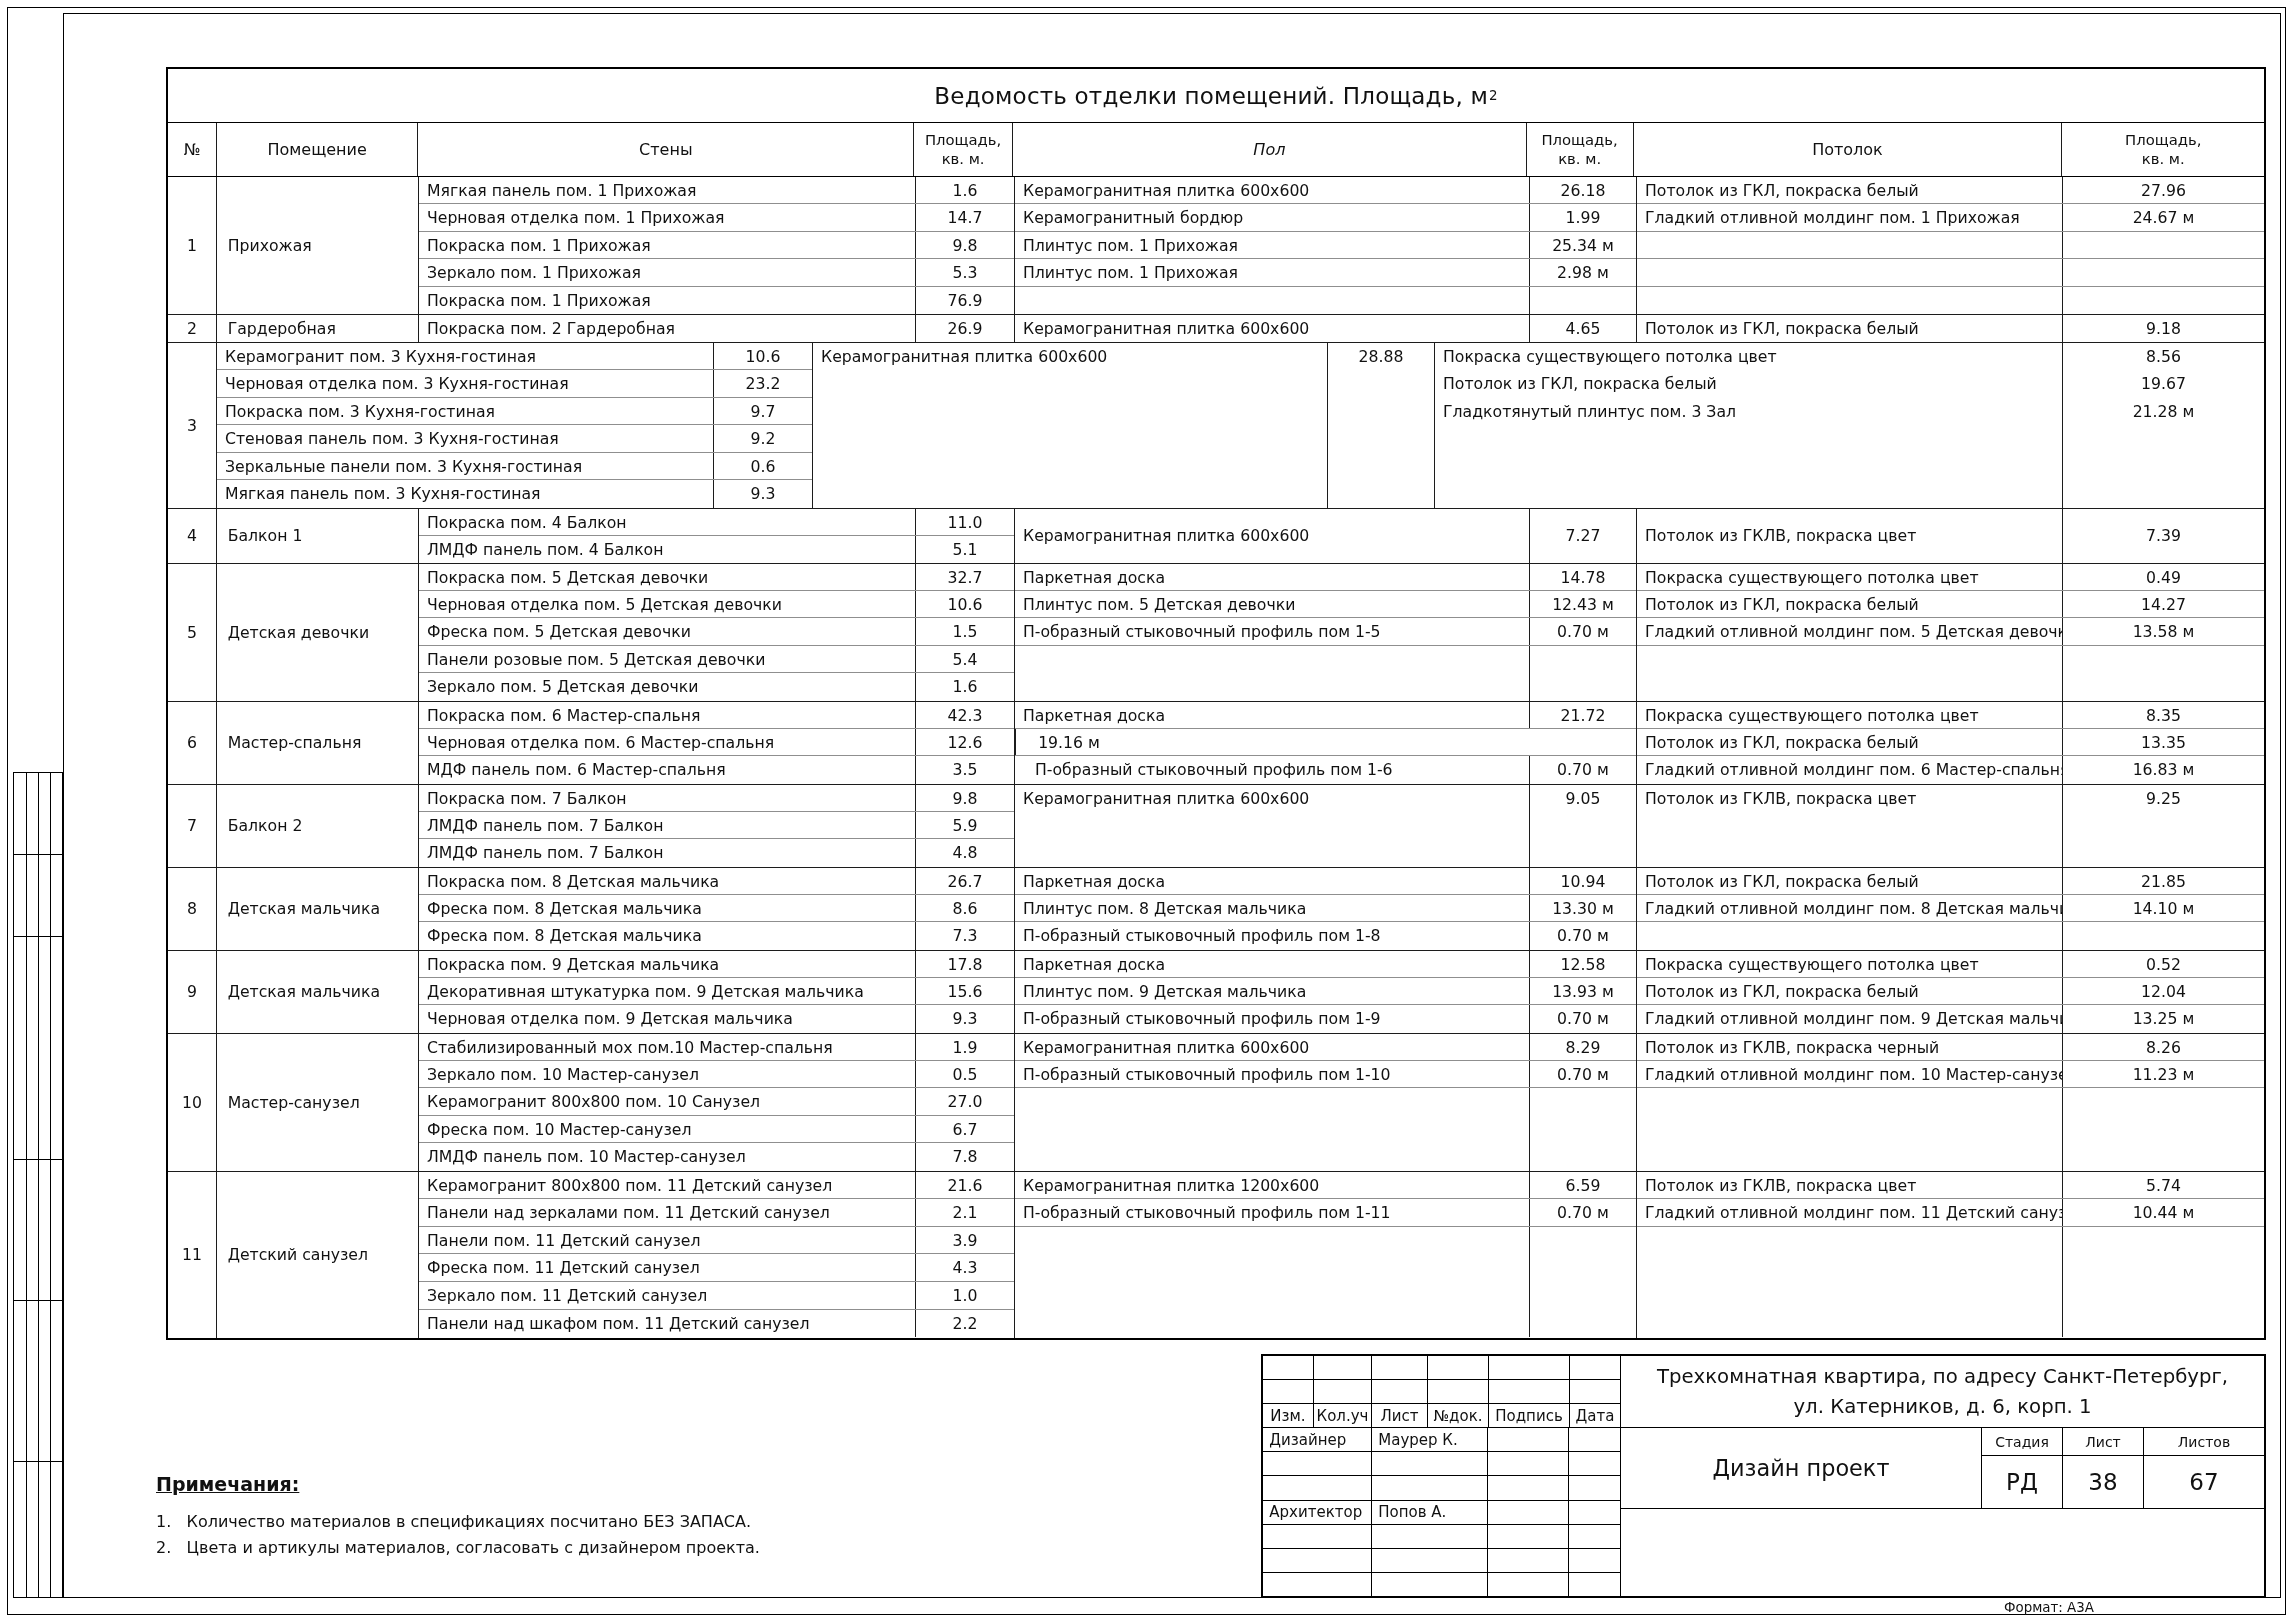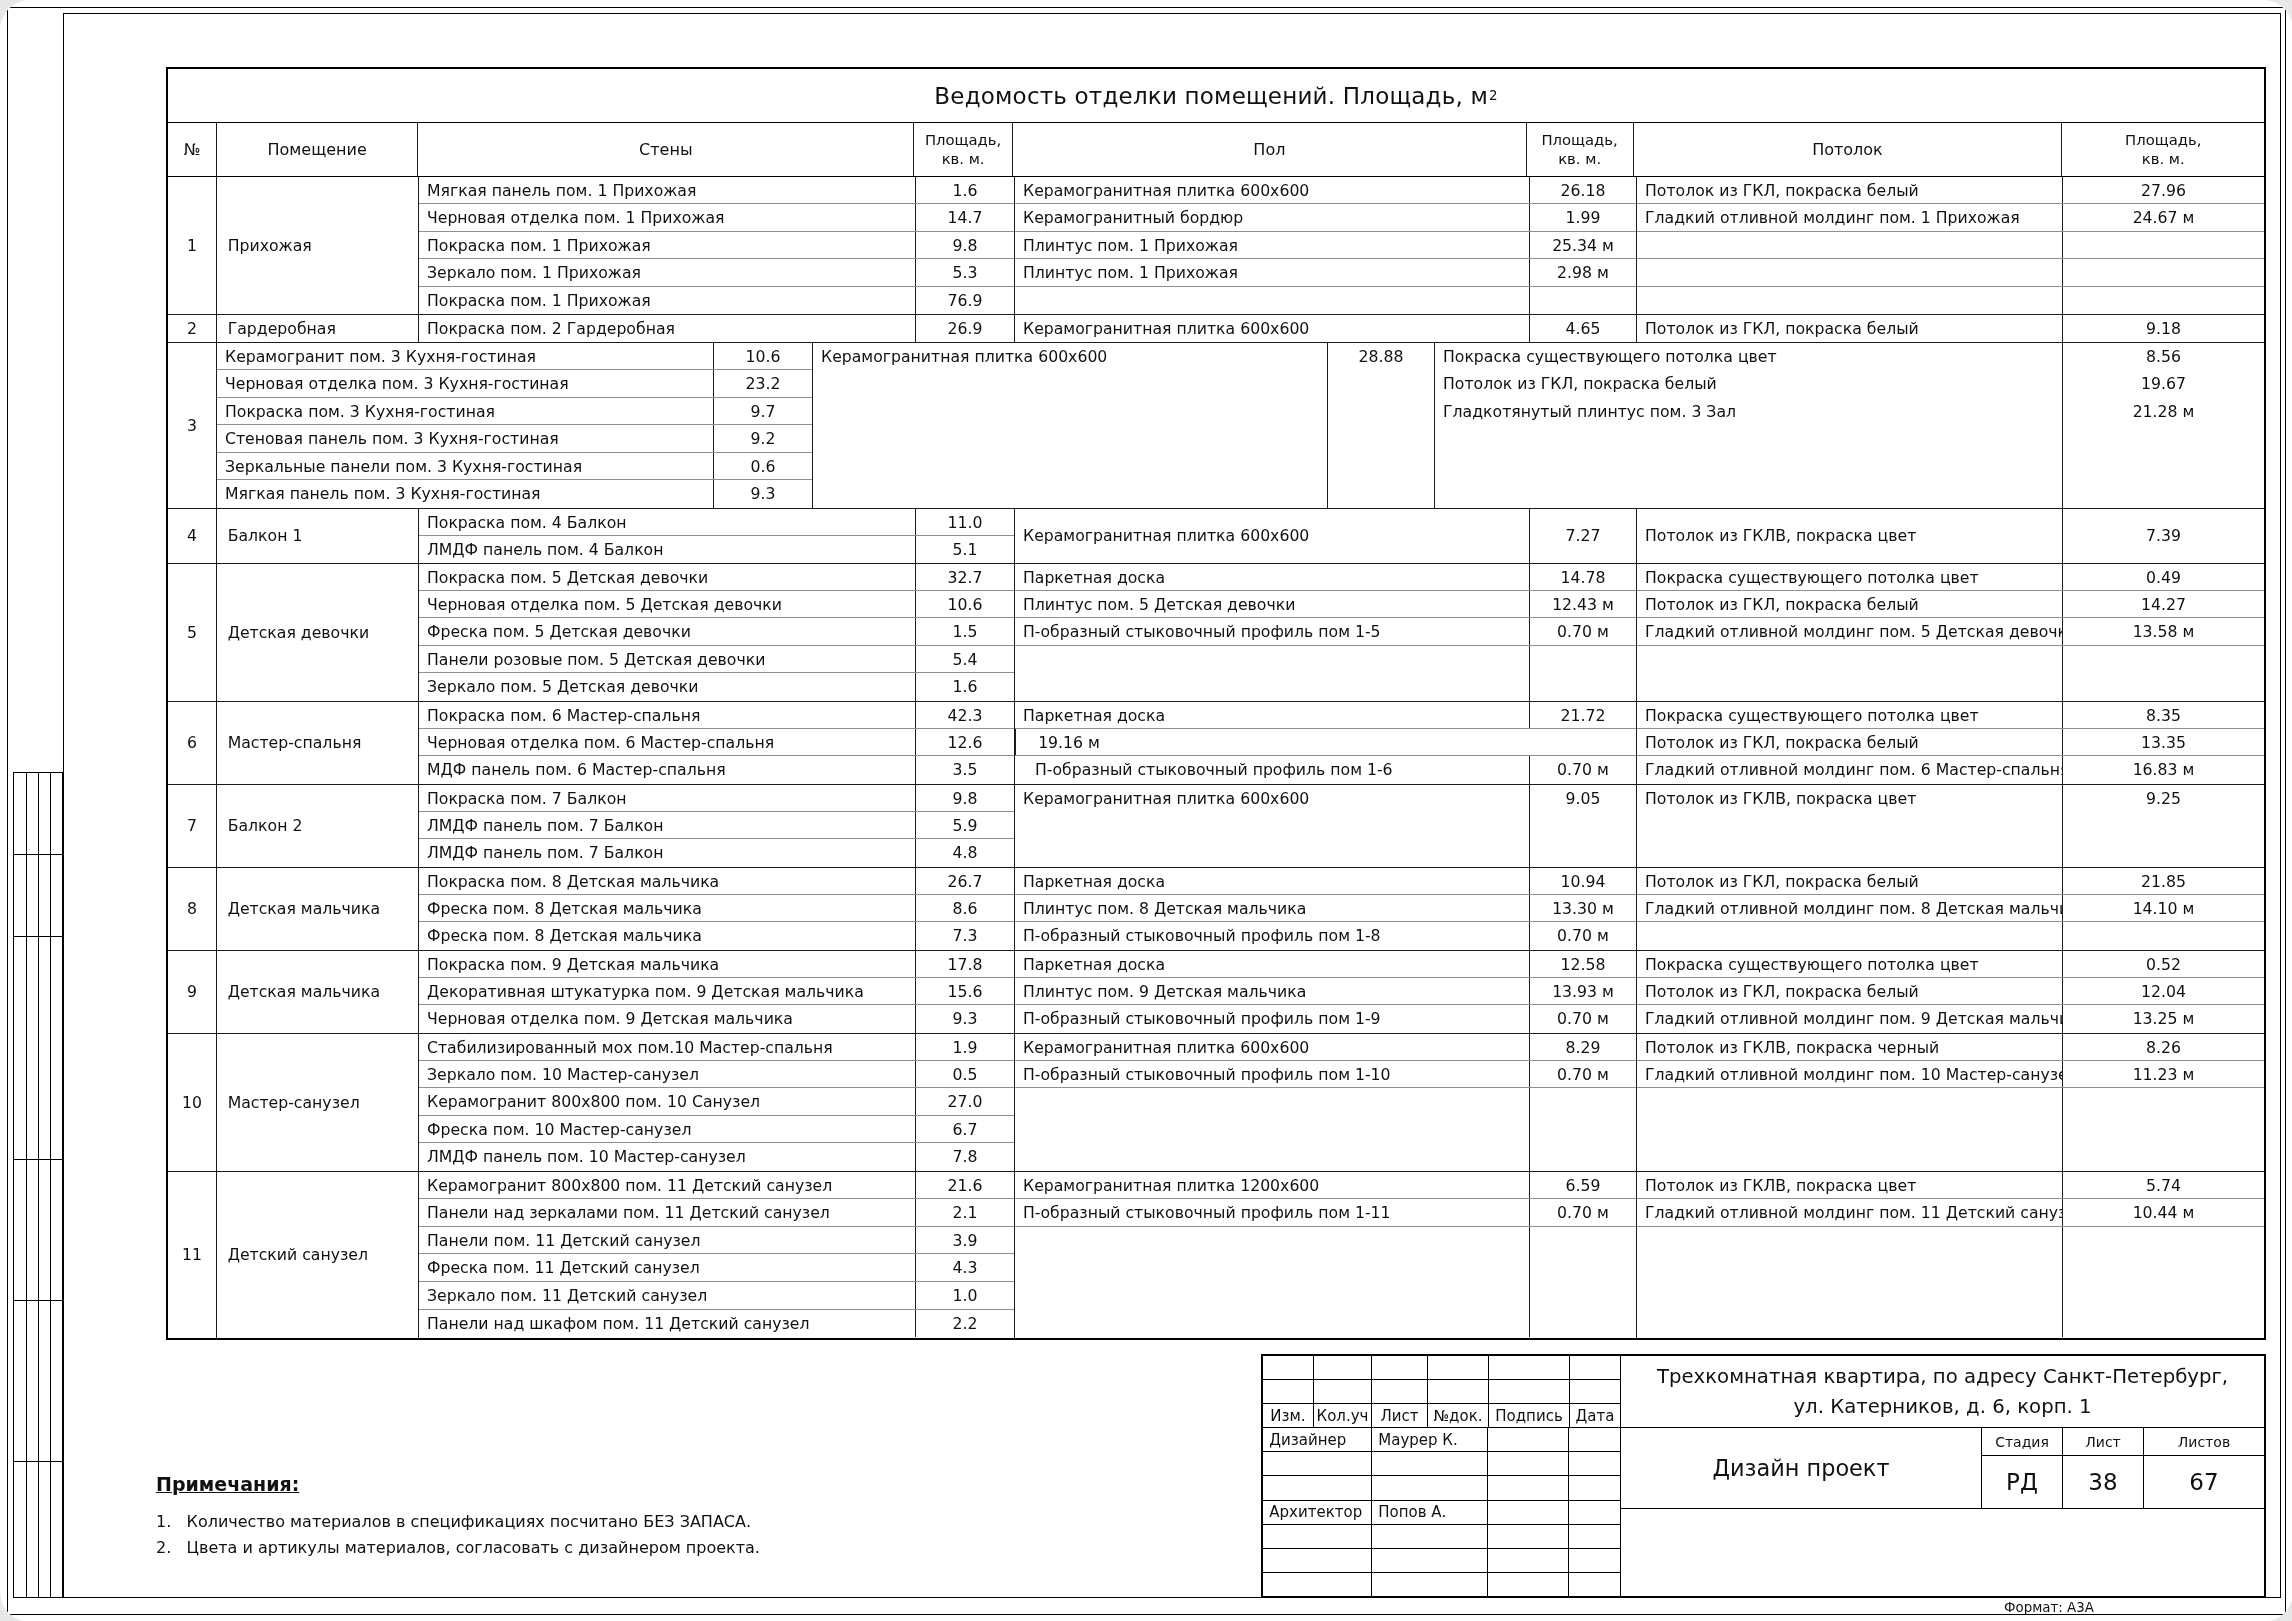--- a/index.html
+++ b/index.html
@@ -1,37 +1,37 @@
 <!DOCTYPE html>
 <html style="font-size:14.3px"><head>
 <meta charset="utf-8">
 <style>
   html,body{margin:0;padding:0;background:#e8e8e8;}
   *{box-sizing:border-box;}
   .sheet{
     position:relative;width:2293px;height:1622px;background:#ffffff;
-    font-family:"DejaVu Sans","Liberation Sans",sans-serif;color:#111;overflow:hidden;border-radius:30px;
+    font-family:"DejaVu Sans","Liberation Sans",sans-serif;color:#111;overflow:hidden;
   }
   
   .outer-frame{position:absolute;left:7.2px;top:7.2px;right:7.2px;bottom:7.2px;border:0.9px solid #000;}
   .inner-frame{position:absolute;left:63px;top:12.5px;right:12.5px;bottom:24px;border:1.8px solid #000;}
   .side-strip{position:absolute;left:12.5px;top:772px;width:50px;height:826px;border:1.3px solid #000;}
   .side-strip .vl{position:absolute;top:0;bottom:0;width:0.9px;background:#000;}
   .side-strip .hl{position:absolute;left:0;right:0;height:0.9px;background:#000;}
 
   
   .spec-table{position:absolute;left:166px;top:67px;width:2100px;border:2.2px solid #000;background:#fff;}
   .t-title{height:54px;border-bottom:1.8px solid #000;display:flex;align-items:center;justify-content:center;
     font-size:23px;font-weight:500;letter-spacing:0.2px;}
   .t-title sup{font-size:13.4px;margin-left:0.9px;}
   .t-header{height:54px;border-bottom:1.8px solid #000;display:flex;font-size:16px;}
   .hc{display:flex;flex-direction:column;align-items:center;justify-content:center;border-right:0.9px solid #1c1c1c;line-height:1.25;}
   .hc.last{border-right:none;}
   .w-num{width:49px;} .w-name{width:202px;} .w-wl{width:497px;} .w-wa{width:99px;font-size:14.8px;}
-  .w-fl{width:515px;} .w-fa{width:107px;font-size:14.8px;} .w-cl{width:430px;} .w-ca{width:202px;font-size:14.8px;}
+  .w-fl{width:515px;font-style:italic;} .w-fa{width:107px;font-size:14.8px;} .w-cl{width:430px;} .w-ca{width:202px;font-size:14.8px;}
 
   .room{display:flex;border-bottom:1.8px solid #1c1c1c;}
   .room:last-child{border-bottom:none;}
   .c-num{width:49px;border-right:1.3px solid #1c1c1c;display:flex;align-items:center;justify-content:center;font-size:15.7px;}
   .c-name{width:202px;border-right:1.3px solid #1c1c1c;display:flex;align-items:center;padding-left:10.7px;font-size:15.7px;}
   .grp{border-right:1.3px solid #1c1c1c;display:flex;flex-direction:column;}
   .g-walls{width:596px;} .g-floor{width:622px;} .g-ceiling{width:205px;flex:1;border-right:none;}
   .seg{display:flex;overflow:hidden;}
   .seg.bb{border-bottom:0.9px solid #8f8f8f;}
   .seg-l{flex:1;display:flex;flex-direction:column;overflow:hidden;}

